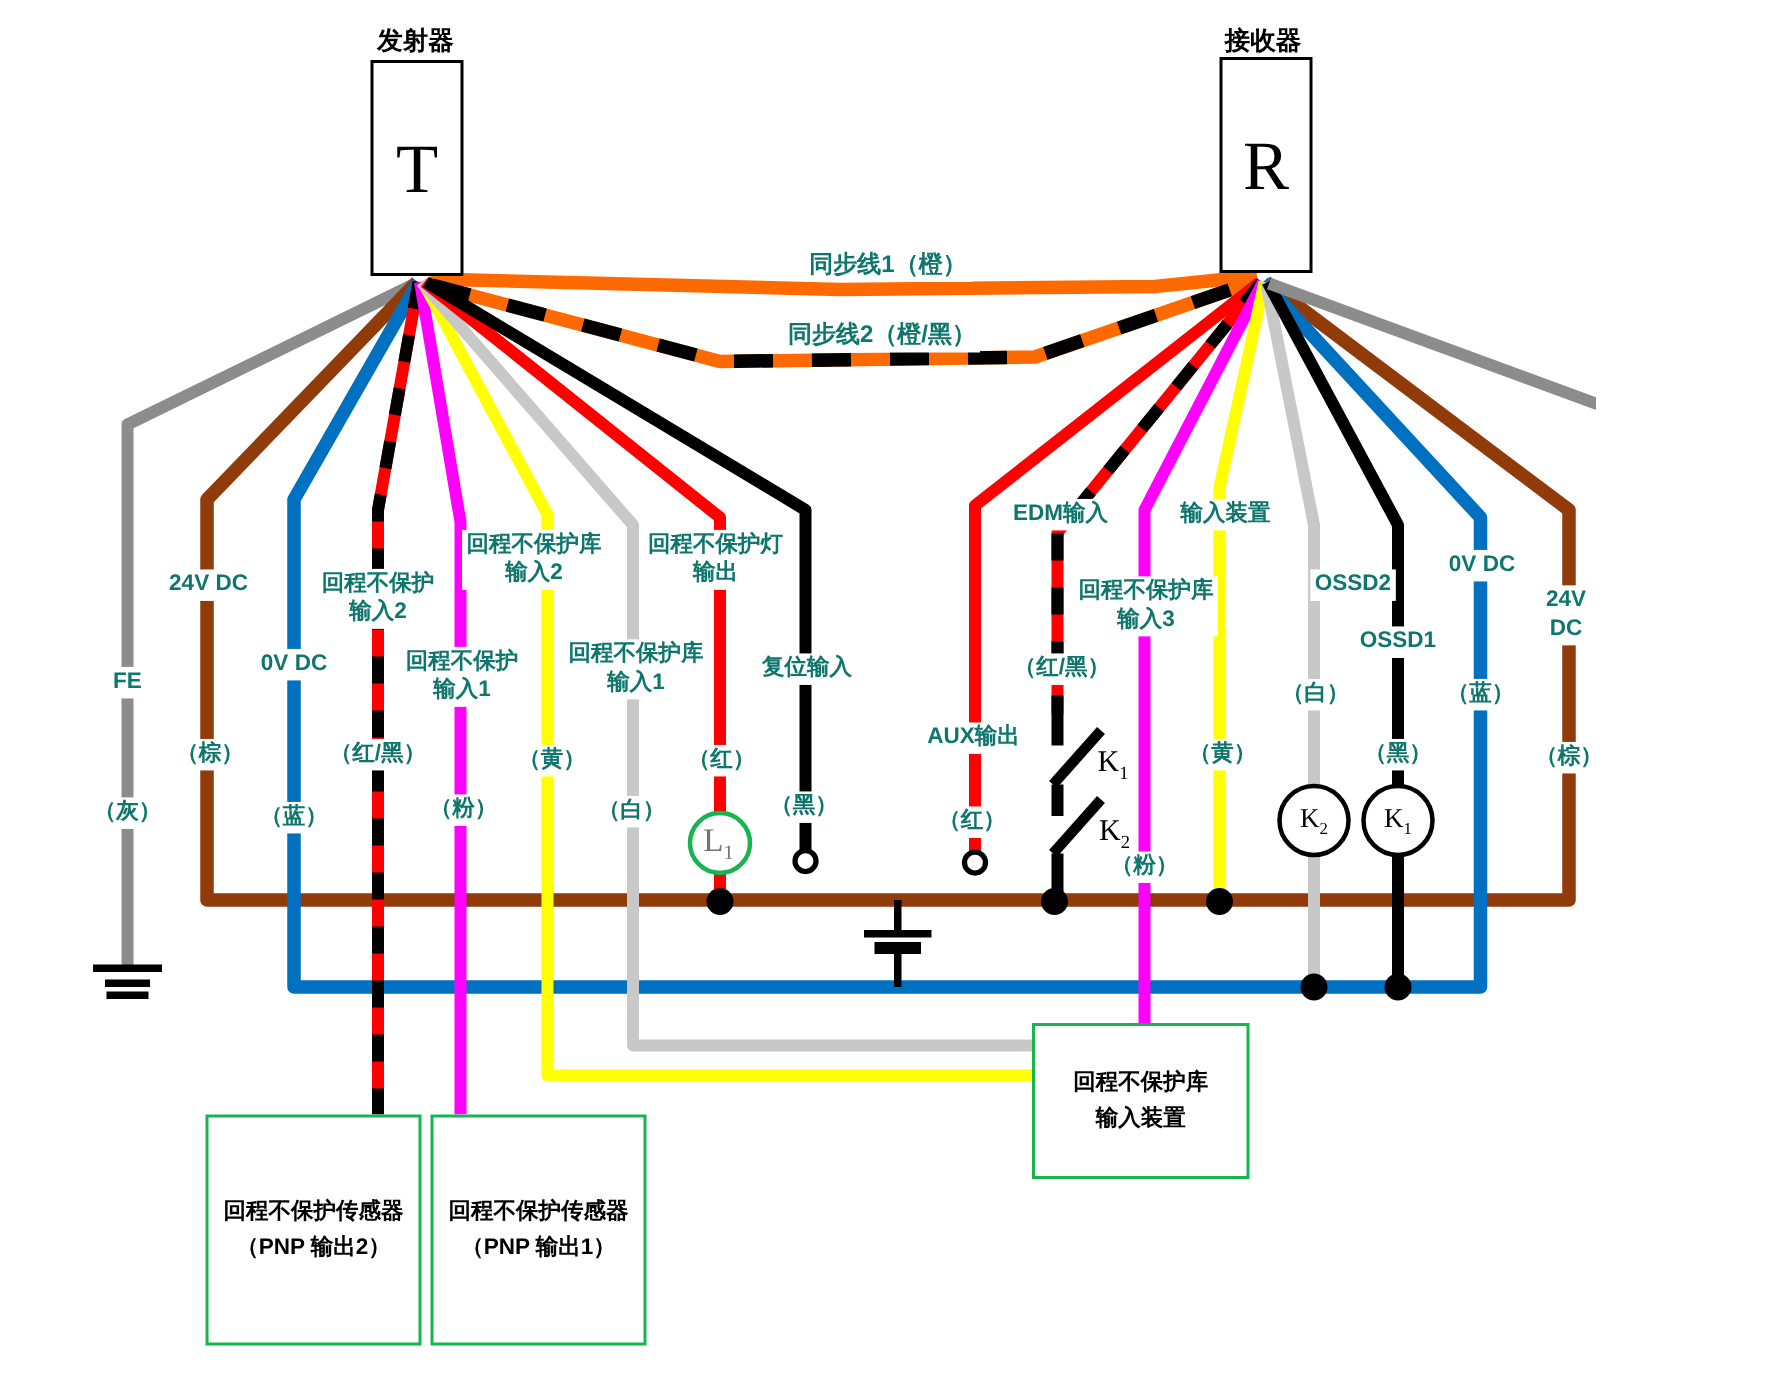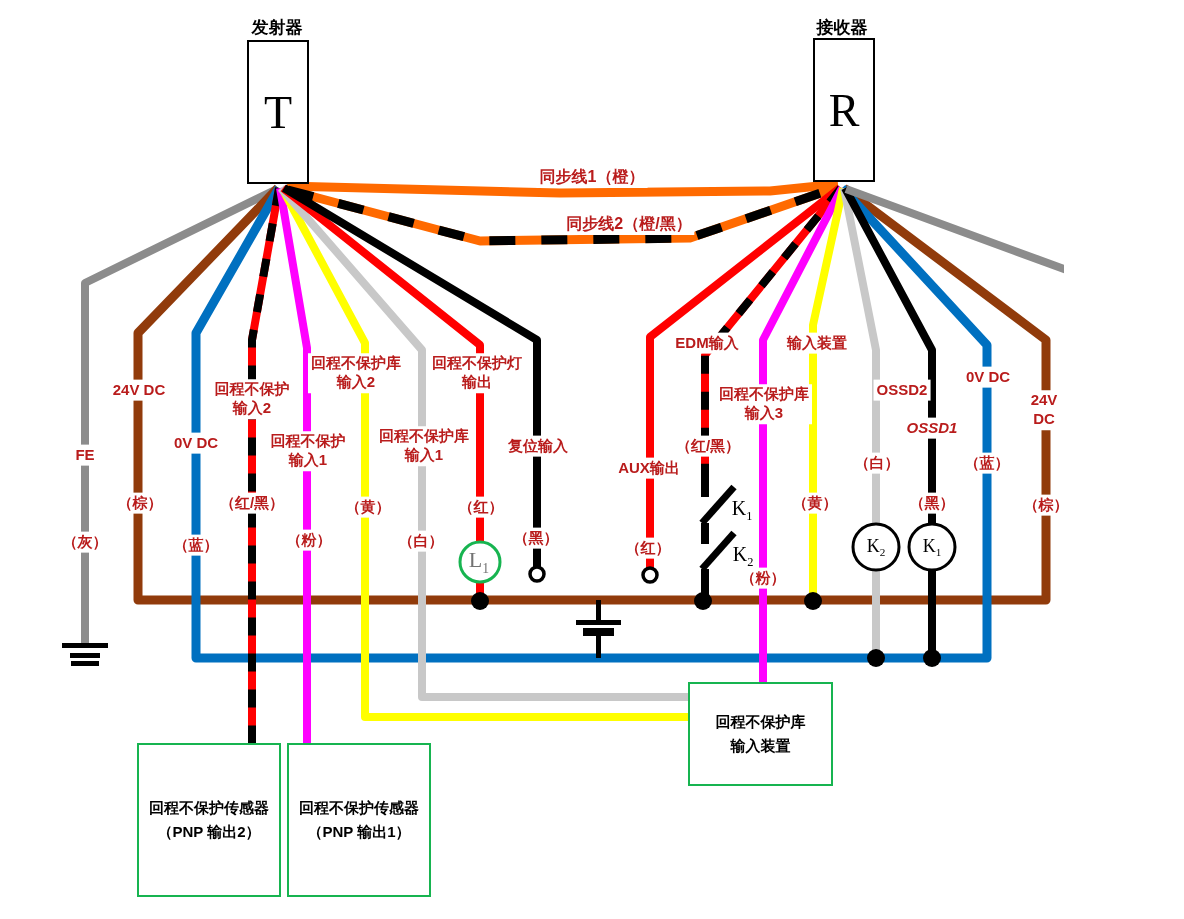--- a/index.html
+++ b/index.html
@@ -15,21 +15,21 @@
   }
   .greenbox{
     position:absolute;border:2px solid #17B450;background:#fff;
     display:flex;align-items:center;justify-content:center;text-align:center;
     font-size:15px;font-weight:bold;color:#000;line-height:1.6;
     white-space:pre-line;z-index:3;
   }
   .lbl{
     position:absolute;transform:translate(-50%,-50%);
     background:#fff;padding:1px 3px;
-    font-size:15px;font-weight:bold;color:#b91c1c;text-align:center;
+    font-size:15px;font-weight:bold;color:#0f766e;text-align:center;
     line-height:1.25;white-space:pre-line;z-index:4;
   }
   .toplbl{
     position:absolute;transform:translate(-50%,-50%);
     font-size:17px;font-weight:bold;color:#000;z-index:4;white-space:nowrap;
   }
   .circle-lbl{
     position:absolute;transform:translate(-50%,-50%);
     font-family:"Liberation Serif", serif;font-size:20px;color:#000;z-index:5;
     background:transparent;white-space:nowrap;
@@ -138,21 +138,21 @@
   <div class="toplbl" style="left:277px;top:27px;">发射器</div>
   <div class="devbox" style="left:247px;top:40px;width:58px;height:140px;">
     <span>T</span>
   </div>
   <div class="toplbl" style="left:842px;top:27px;">接收器</div>
   <div class="devbox" style="left:813px;top:38px;width:58px;height:140px;">
     <span>R</span>
   </div>
 
   <div class="lbl" style="left:592px;top:177px;font-size:16px;">同步线1（橙）</div>
-  <div class="lbl" style="left:629px;top:224px;font-size:16px;">同步线2（橙/黑）</div>
+  <div class="lbl" style="left:588px;top:224px;font-size:16px;">同步线2（橙/黑）</div>
 
   <div class="lbl" style="left:85px;top:455px;">FE</div>
   <div class="lbl" style="left:85px;top:542px;">（灰）</div>
   <div class="lbl" style="left:139px;top:390px;">24V DC</div>
   <div class="lbl" style="left:140px;top:503px;">（棕）</div>
   <div class="lbl" style="left:196px;top:443px;">0V DC</div>
   <div class="lbl" style="left:196px;top:545px;">（蓝）</div>
   <div class="lbl" style="left:252px;top:399px;">回程不保护
 输入2</div>
   <div class="lbl" style="left:252px;top:503px;">（红/黑）</div>
@@ -164,32 +164,32 @@
   <div class="lbl" style="left:368px;top:507px;">（黄）</div>
   <div class="lbl" style="left:424px;top:446px;">回程不保护库
 输入1</div>
   <div class="lbl" style="left:421px;top:541px;">（白）</div>
   <div class="lbl" style="left:477px;top:373px;">回程不保护灯
 输出</div>
   <div class="lbl" style="left:481px;top:507px;">（红）</div>
   <div class="lbl" style="left:538px;top:446px;">复位输入</div>
   <div class="lbl" style="left:536px;top:538px;">（黑）</div>
 
-  <div class="lbl" style="left:649px;top:468px;">AUX输出</div>
+  <div class="lbl" style="left:649px;top:492px;">AUX输出</div>
   <div class="lbl" style="left:648px;top:548px;">（红）</div>
   <div class="lbl" style="left:707px;top:343px;text-align:right;">EDM输入</div>
   <div class="lbl" style="left:708px;top:446px;">（红/黑）</div>
   <div class="lbl" style="left:764px;top:404px;">回程不保护库
 输入3</div>
   <div class="lbl" style="left:763px;top:578px;">（粉）</div>
   <div class="lbl" style="left:817px;top:343px;">输入装置</div>
   <div class="lbl" style="left:815px;top:503px;">（黄）</div>
   <div class="lbl" style="left:902px;top:390px;">OSSD2</div>
   <div class="lbl" style="left:877px;top:463px;">（白）</div>
-  <div class="lbl" style="left:932px;top:428px;font-style:italic;">OSSD1</div>
+  <div class="lbl" style="left:932px;top:428px;">OSSD1</div>
   <div class="lbl" style="left:932px;top:503px;">（黑）</div>
   <div class="lbl" style="left:988px;top:377px;">0V DC</div>
   <div class="lbl" style="left:987px;top:463px;">（蓝）</div>
   <div class="lbl" style="left:1044px;top:410px;">24V DC</div>
   <div class="lbl" style="left:1046px;top:505px;">（棕）</div>
   <div class="lbl" style="left:1101px;top:377px;">FE</div>
   <div class="lbl" style="left:1102px;top:465px;">（灰）</div>
 
   <div class="circle-lbl" id="lamp-label" style="left:479px;top:562px;">
     <span>L</span><sub>1</sub>

